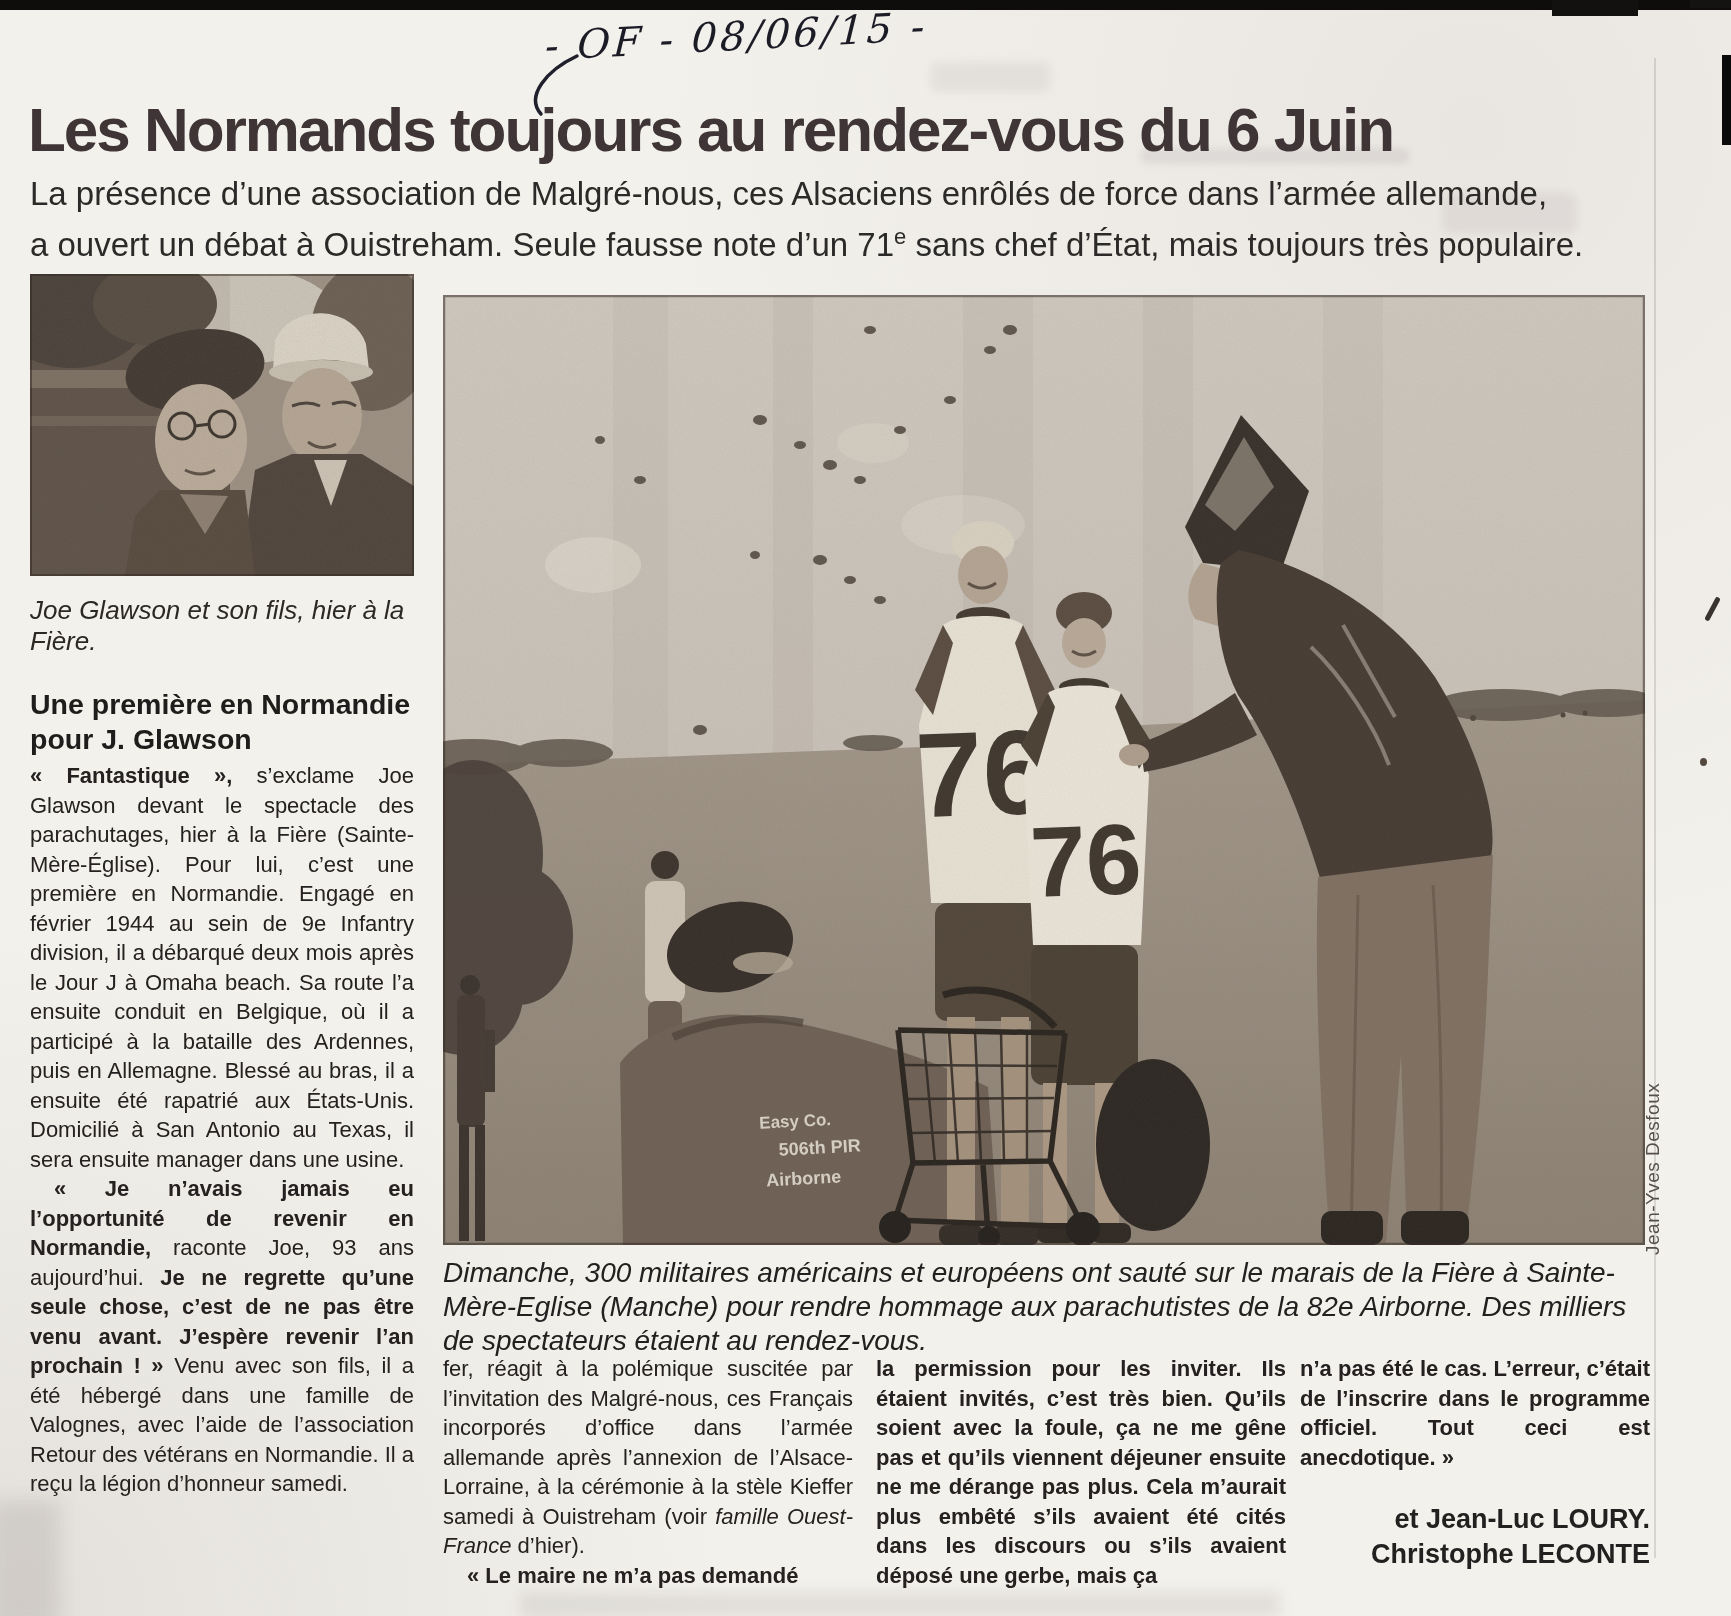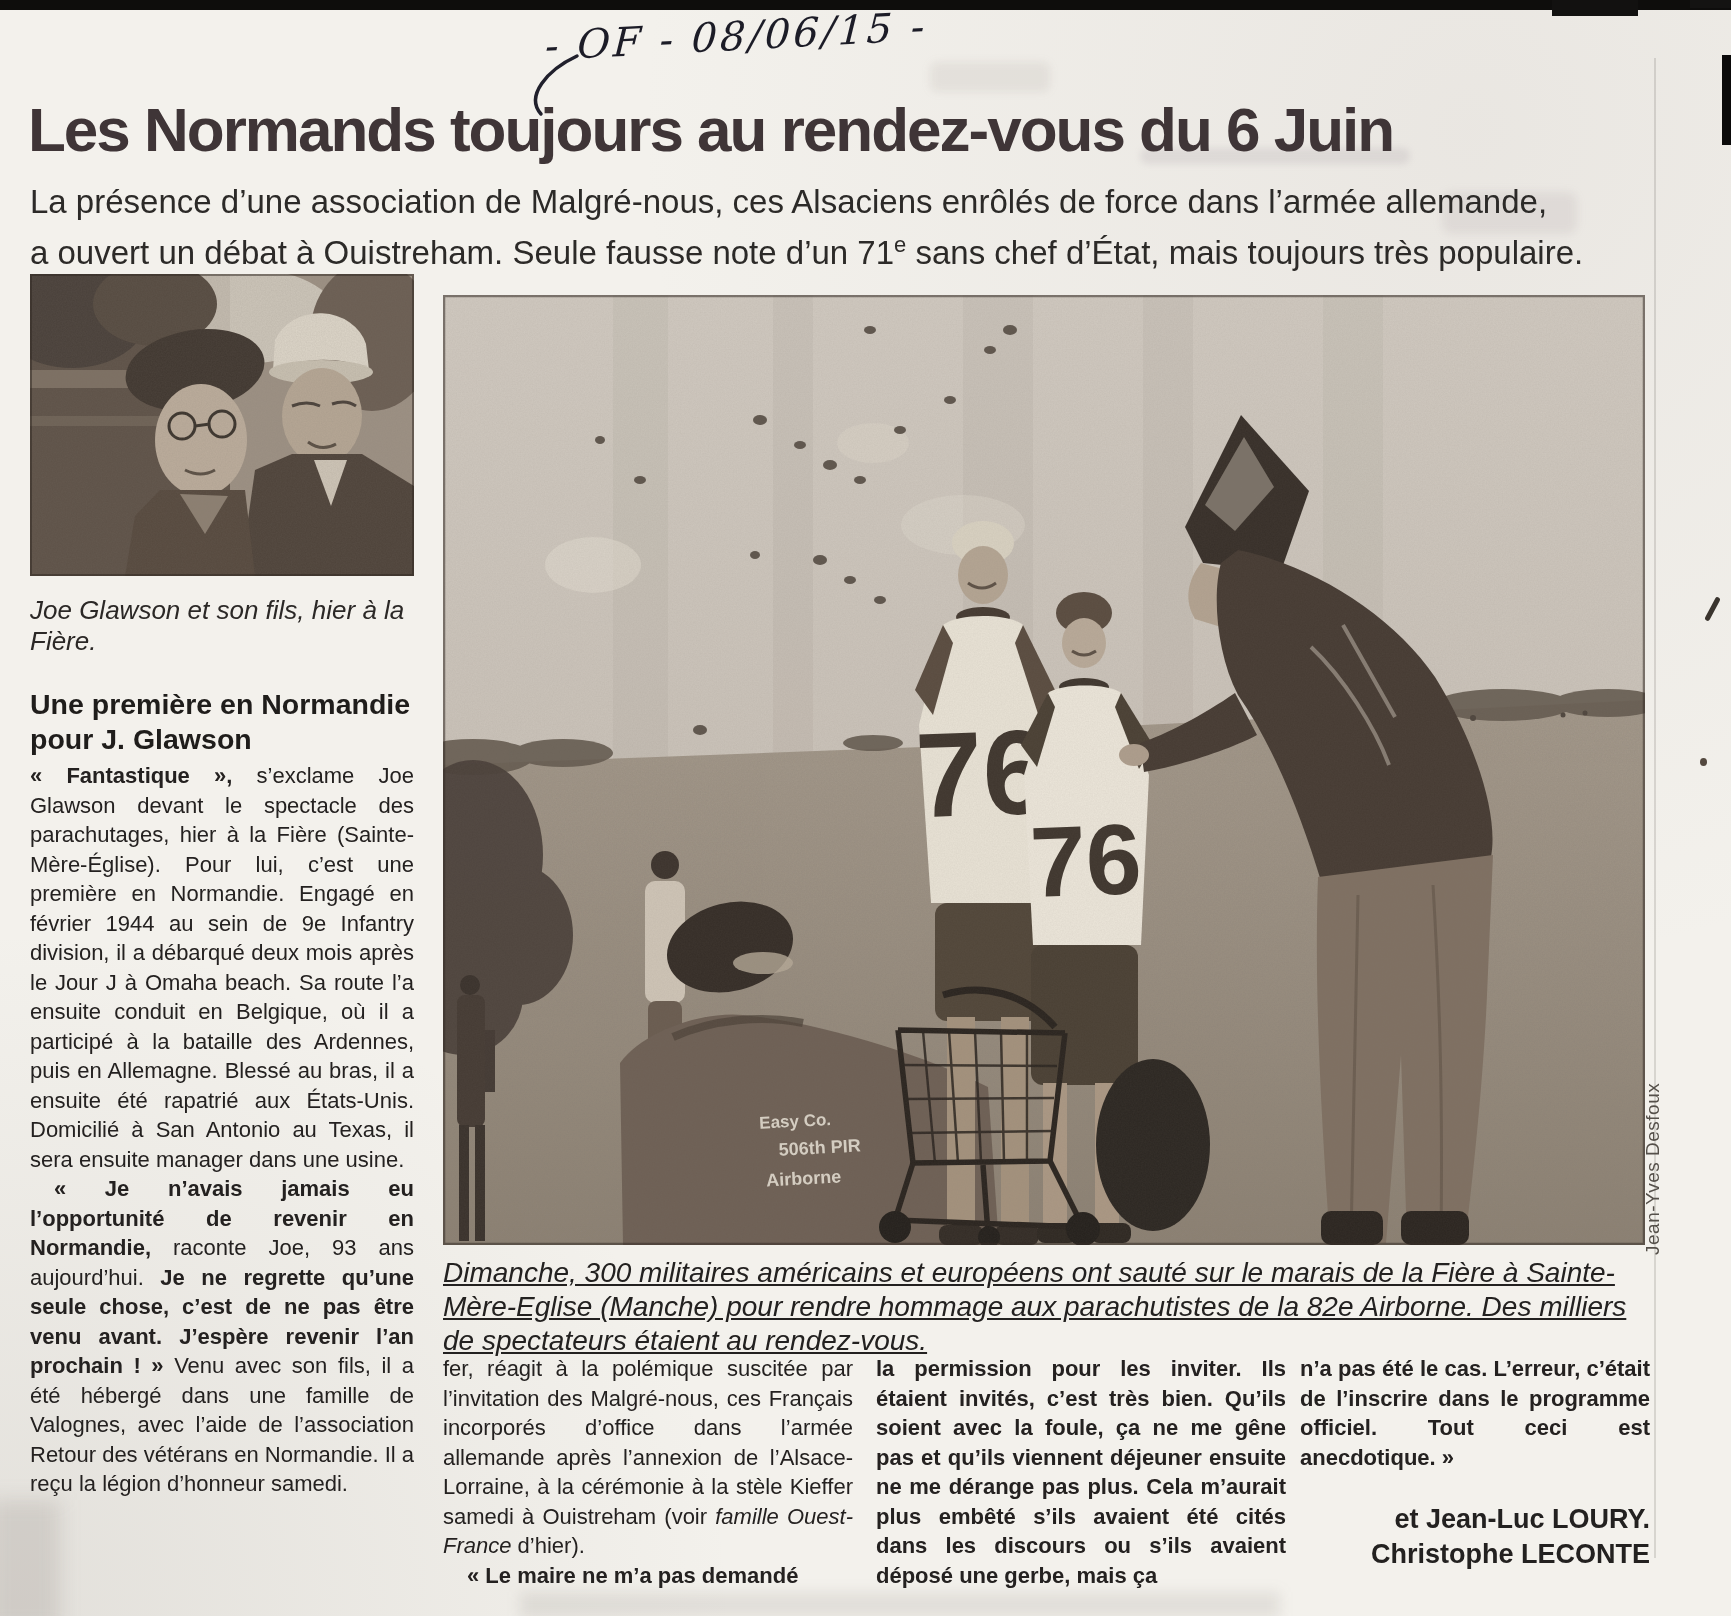--- a/index.html
+++ b/index.html
@@ -37,21 +37,21 @@
     white-space:nowrap;
   }
   .flourish{left:505px;top:50px;}
 
   
   .headline{
     left:28px;top:94px;width:1630px;
     font-size:62px;font-weight:700;letter-spacing:-2px;
     color:#3f3537;white-space:nowrap;
   }
-  .standfirst{left:30px;top:180px;width:1580px;font-size:33px;line-height:43px;color:#2c2a28;}
+  .standfirst{left:30px;top:172px;width:1580px;font-size:33px;line-height:43px;color:#2c2a28;}
   .standfirst sup{font-size:22px;}
 
   
   .sidebar{left:30px;top:274px;width:384px;}
   .side-photo{width:384px;height:302px;display:block;}
   .side-caption{font-style:italic;font-size:26px;line-height:31px;margin-top:19px;color:#2b2826;}
   .side-head{font-size:28.5px;font-weight:700;line-height:35px;margin-top:30px;color:#1f1d1b;}
   p.body{font-size:22px;line-height:29.5px;text-align:justify;margin:4px 0 0 0;color:#242120;}
   p.body.indent{text-indent:24px;margin-top:0;}
   .b{font-weight:700;}
@@ -59,21 +59,21 @@
 
   
   .main-photo{left:443px;top:295px;width:1202px;height:950px;}
   .photo-credit{
     left:1642px;top:933px;width:24px;height:322px;
     writing-mode:vertical-rl;transform:rotate(180deg);
     font-size:19px;color:#55504a;letter-spacing:0.5px;white-space:nowrap;
   }
   .main-caption{
     left:443px;top:1256px;width:1208px;
-    font-style:italic;font-size:28px;line-height:34px;color:#232120;text-align:left;text-decoration:underline;
+    font-style:italic;font-size:28px;line-height:34px;color:#232120;text-align:left;
   }
 
   
   .colB{left:443px;top:1350px;width:410px;}
   .colC{left:876px;top:1350px;width:410px;}
   .colD{left:1300px;top:1350px;width:350px;}
   .byline{margin-top:30px;text-align:right;font-size:27px;line-height:35px;font-weight:700;color:#232120;}
 </style>
 </head>
 <body>

